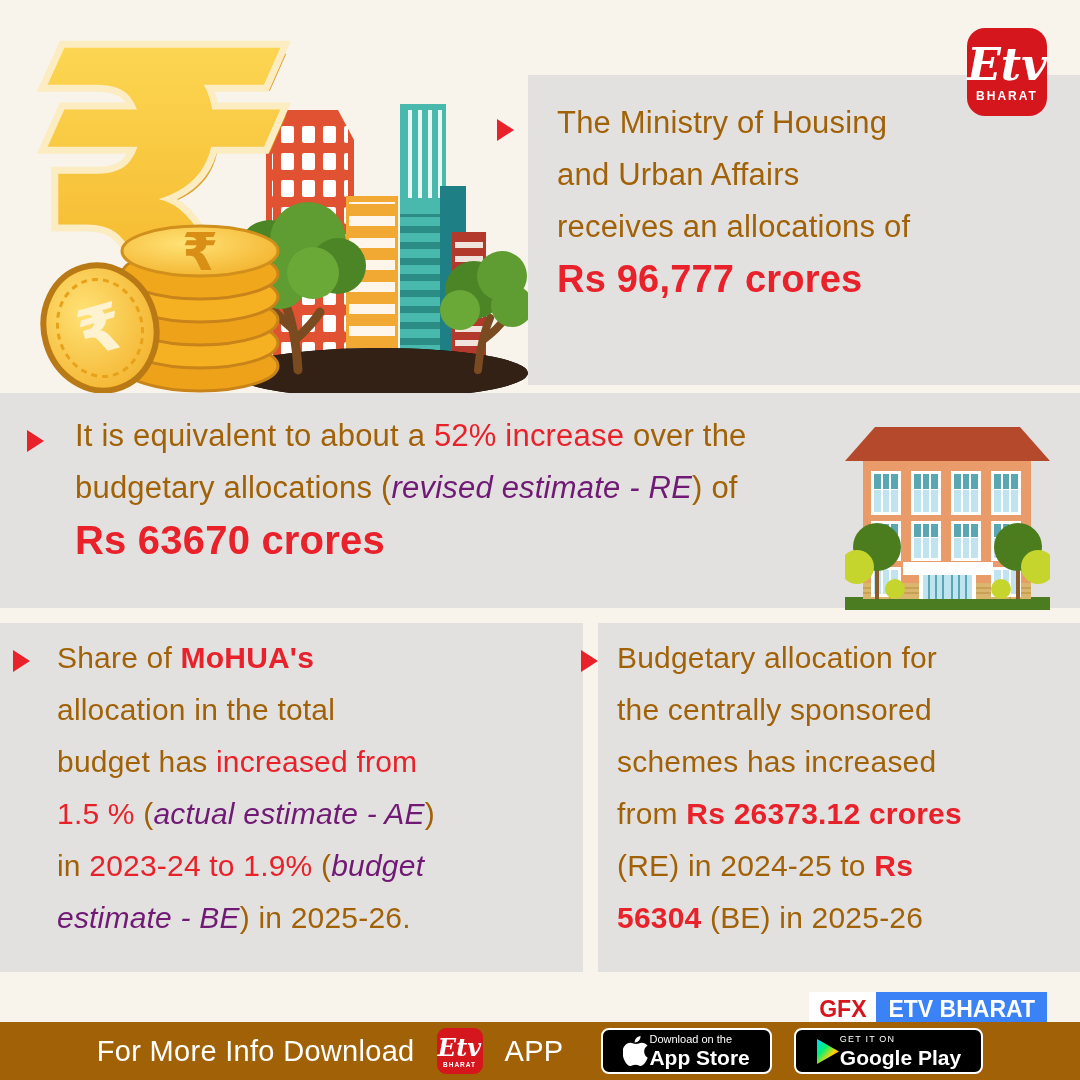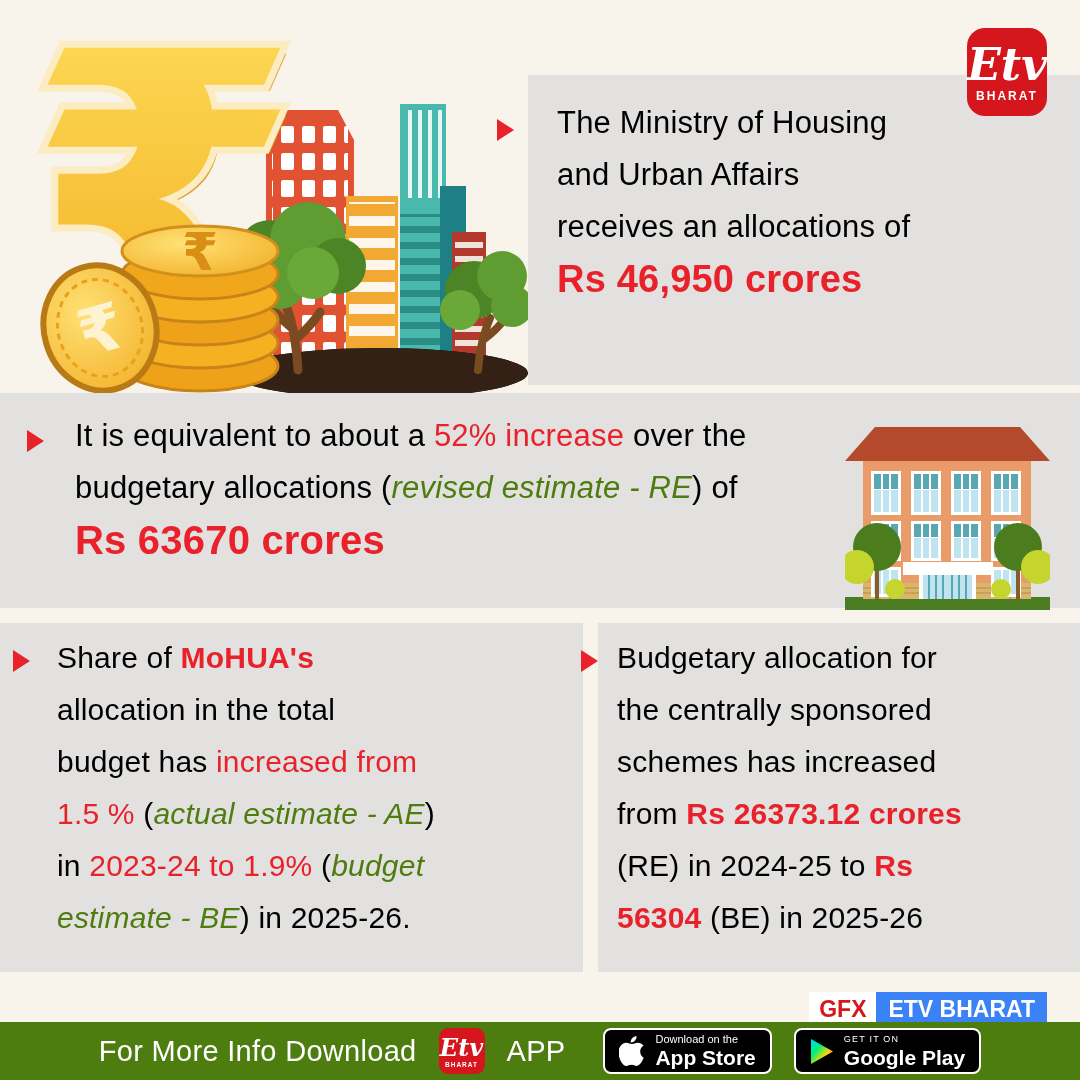--- a/index.html
+++ b/index.html
@@ -12,24 +12,24 @@
   .abs{position:absolute;}
   .graybox{background:#e2e1df;}
   .bullet{
     width:0;height:0;
     border-top:11px solid transparent;
     border-bottom:11px solid transparent;
     border-left:17px solid #e8212a;
   }
   .textblock{font-size:31px;line-height:52px;letter-spacing:.2px;}
   .textblock .line{white-space:nowrap;}
-  .seg-n{color:#000000;}
+  .seg-n{color:#a16207;}
   .seg-r{color:#e8212a;}
   .seg-rb{color:#e8212a;font-weight:700;}
-  .seg-ri{color:#4d7c0f;font-style:italic;}
+  .seg-ri{color:#701a75;font-style:italic;}
   .seg-hl{color:#e8212a;font-weight:700;font-size:38px;}
   #text2 .seg-hl{font-size:40px;margin-top:28px;}
   #text3,#text4{font-size:30px;}
 
   
   .etv-logo{
     background:#d5161d;color:#fff;display:flex;flex-direction:column;
     align-items:center;justify-content:center;
   }
   .logo-script{font-family:"DejaVu Serif",serif;font-style:italic;font-weight:bold;color:#fff;}
@@ -38,30 +38,30 @@
   #logoTop .logo-script{font-size:44px;line-height:48px;}
   #logoTop .logo-bharat{font-size:12px;}
 
   
   #gfxBadge{right:33px;top:992px;height:34px;display:flex;align-items:stretch;font-weight:bold;font-size:23px;}
   #gfxBadge .gfx{background:#fff;color:#d5161d;display:flex;align-items:center;padding:17px 10px;}
   #gfxBadge .brand{background:#3b82f6;color:#fff;display:flex;align-items:center;padding:0 12px;}
 
   
   #footer{
-    left:0;top:1022px;width:1080px;height:58px;background:#4d7c0f;
+    left:0;top:1022px;width:1080px;height:58px;background:#a16207;
     display:flex;align-items:center;justify-content:center;gap:22px;
   }
   .footer-text{color:#fff;font-size:29px;letter-spacing:.3px;}
   #footerLogo{width:46px;height:46px;border-radius:9px;}
   #footerLogo .logo-script{font-size:24px;line-height:26px;}
   #footerLogo .logo-bharat{font-size:6.5px;letter-spacing:1px;}
   .store-badge{
-    display:flex;align-items:center;gap:10px;background:#000;border:2px solid #fff;
-    border-radius:8px;height:46px;box-sizing:border-box;padding:4px 14px;color:#fff;
+    display:flex;align-items:center;background:#000;border:2px solid #fff;
+    border-radius:8px;height:46px;box-sizing:border-box;padding:4px 20px;color:#fff;
   }
   .badge-col{display:flex;flex-direction:column;justify-content:center;}
   .badge-top{font-size:11px;line-height:13px;}
   .badge-top.play{font-size:9px;letter-spacing:1.2px;}
   .badge-bottom{font-size:21px;font-weight:bold;line-height:24px;text-align:right;}
 </style>
 </head>
 <body>
 
 <div class="abs graybox" style="left:528px;top:75px;width:552px;height:310px;"></div>
@@ -145,21 +145,21 @@
 <div class="abs etv-logo" id="logoTop">
   <div class="logo-script">Etv</div>
   <div class="logo-bharat">BHARAT</div>
 </div>
 
 <div class="abs bullet" style="left:497px;top:119px;"></div>
 <div class="abs textblock" id="text1" style="left:557px;top:97px;">
     <div class="line"><span class="seg-n">The Ministry of Housing</span></div>
     <div class="line"><span class="seg-n">and Urban Affairs</span></div>
     <div class="line"><span class="seg-n">receives an allocations of</span></div>
-    <div class="line"><span class="seg-hl">Rs 46,950 crores</span></div>
+    <div class="line"><span class="seg-hl">Rs 96,777 crores</span></div>
   </div>
 
 <div class="abs graybox" style="left:0;top:393px;width:1080px;height:215px;"></div>
 
 <div class="abs bullet" style="left:27px;top:430px;"></div>
 <div class="abs textblock" id="text2" style="left:75px;top:410px;">
     <div class="line"><span class="seg-n">It is equivalent to about a </span><span class="seg-r">52% increase</span><span class="seg-n"> over the</span></div>
     <div class="line"><span class="seg-n">budgetary allocations (</span><span class="seg-ri">revised estimate - RE</span><span class="seg-n">) of</span></div>
     <div class="line"><span class="seg-hl">Rs 63670 crores</span></div>
   </div>

